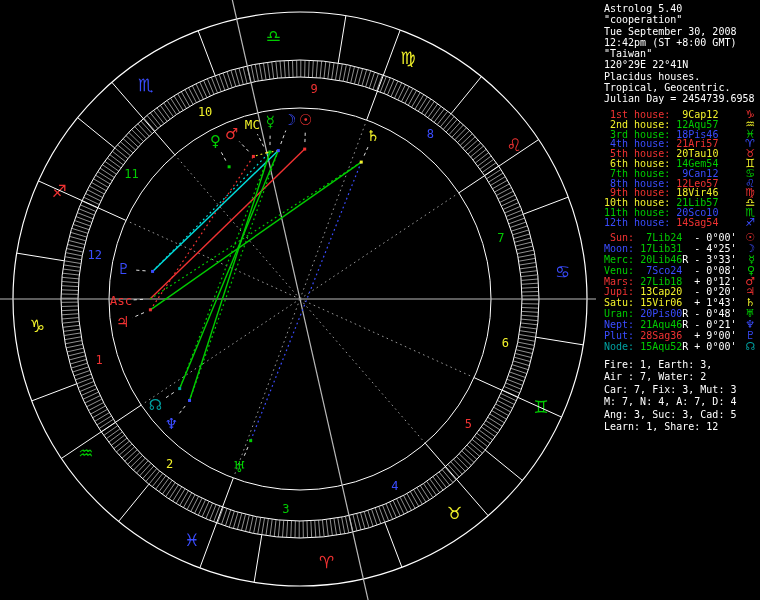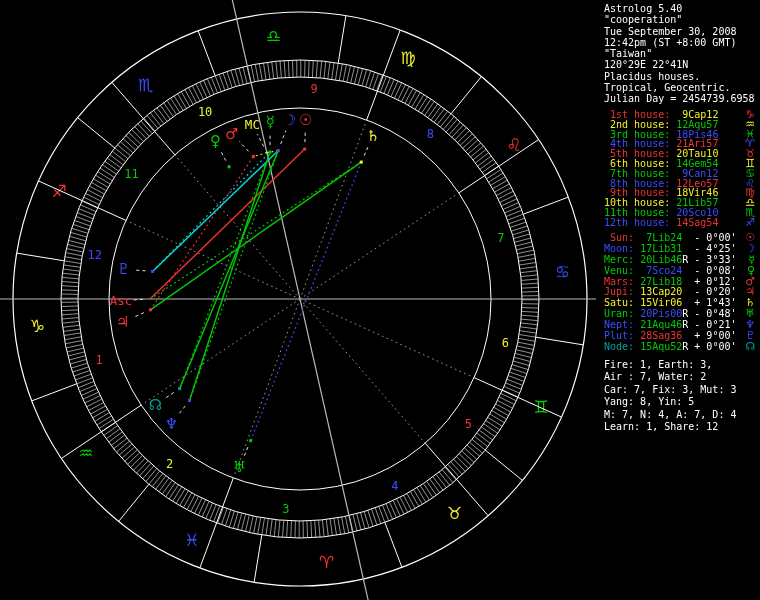--- a/index.html
+++ b/index.html
@@ -528,18 +528,18 @@
         <div class="row"><span style="color: rgb(242, 242, 42);">Satu:</span><span style="color: rgb(242, 242, 42);"> 15Vir06</span><span style="color: rgb(255, 255, 255);"> </span><span style="color: rgb(255, 255, 255);"> + 1°43'</span><span class="glyph" style="color: rgb(242, 242, 42);">♄</span></div>
         <div class="row"><span style="color: rgb(0, 204, 0);">Uran:</span><span style="color: rgb(58, 76, 255);"> 20Pis00</span><span style="color: rgb(255, 255, 255);">R</span><span style="color: rgb(255, 255, 255);"> - 0°48'</span><span class="glyph" style="color: rgb(0, 204, 0);">♅</span></div>
         <div class="row"><span style="color: rgb(58, 76, 255);">Nept:</span><span style="color: rgb(0, 204, 0);"> 21Aqu46</span><span style="color: rgb(255, 255, 255);">R</span><span style="color: rgb(255, 255, 255);"> - 0°21'</span><span class="glyph" style="color: rgb(58, 76, 255);">♆</span></div>
         <div class="row"><span style="color: rgb(58, 76, 255);">Plut:</span><span style="color: rgb(240, 50, 50);"> 28Sag36</span><span style="color: rgb(255, 255, 255);"> </span><span style="color: rgb(255, 255, 255);"> + 9°00'</span><span class="glyph" style="color: rgb(58, 76, 255);">♇</span></div>
         <div class="row"><span style="color: rgb(0, 160, 160); margin-top: 30px;">Node:</span><span style="color: rgb(0, 204, 0);"> 15Aqu52</span><span style="color: rgb(255, 255, 255);">R</span><span style="color: rgb(255, 255, 255);"> + 0°00'</span><span class="glyph" style="color: rgb(0, 160, 160);">☊</span></div>
       </div>
     <div id="statsblk" class="blk">
         <div class="sb-line">Fire: 1, Earth: 3,</div>
         <div class="sb-line">Air : 7, Water: 2</div>
         <div class="sb-line">Car: 7, Fix: 3, Mut: 3</div>
-        <div class="sb-line">Yang: 8, Yin: 5</div>
         <div class="sb-line">M: 7, N: 4, A: 7, D: 4</div>
+        <div class="sb-line">Ang: 3, Suc: 3, Cad: 5</div>
         <div class="sb-line">Learn: 1, Share: 12</div>
       </div>
   </div>
 </div>
 
 </body></html>

